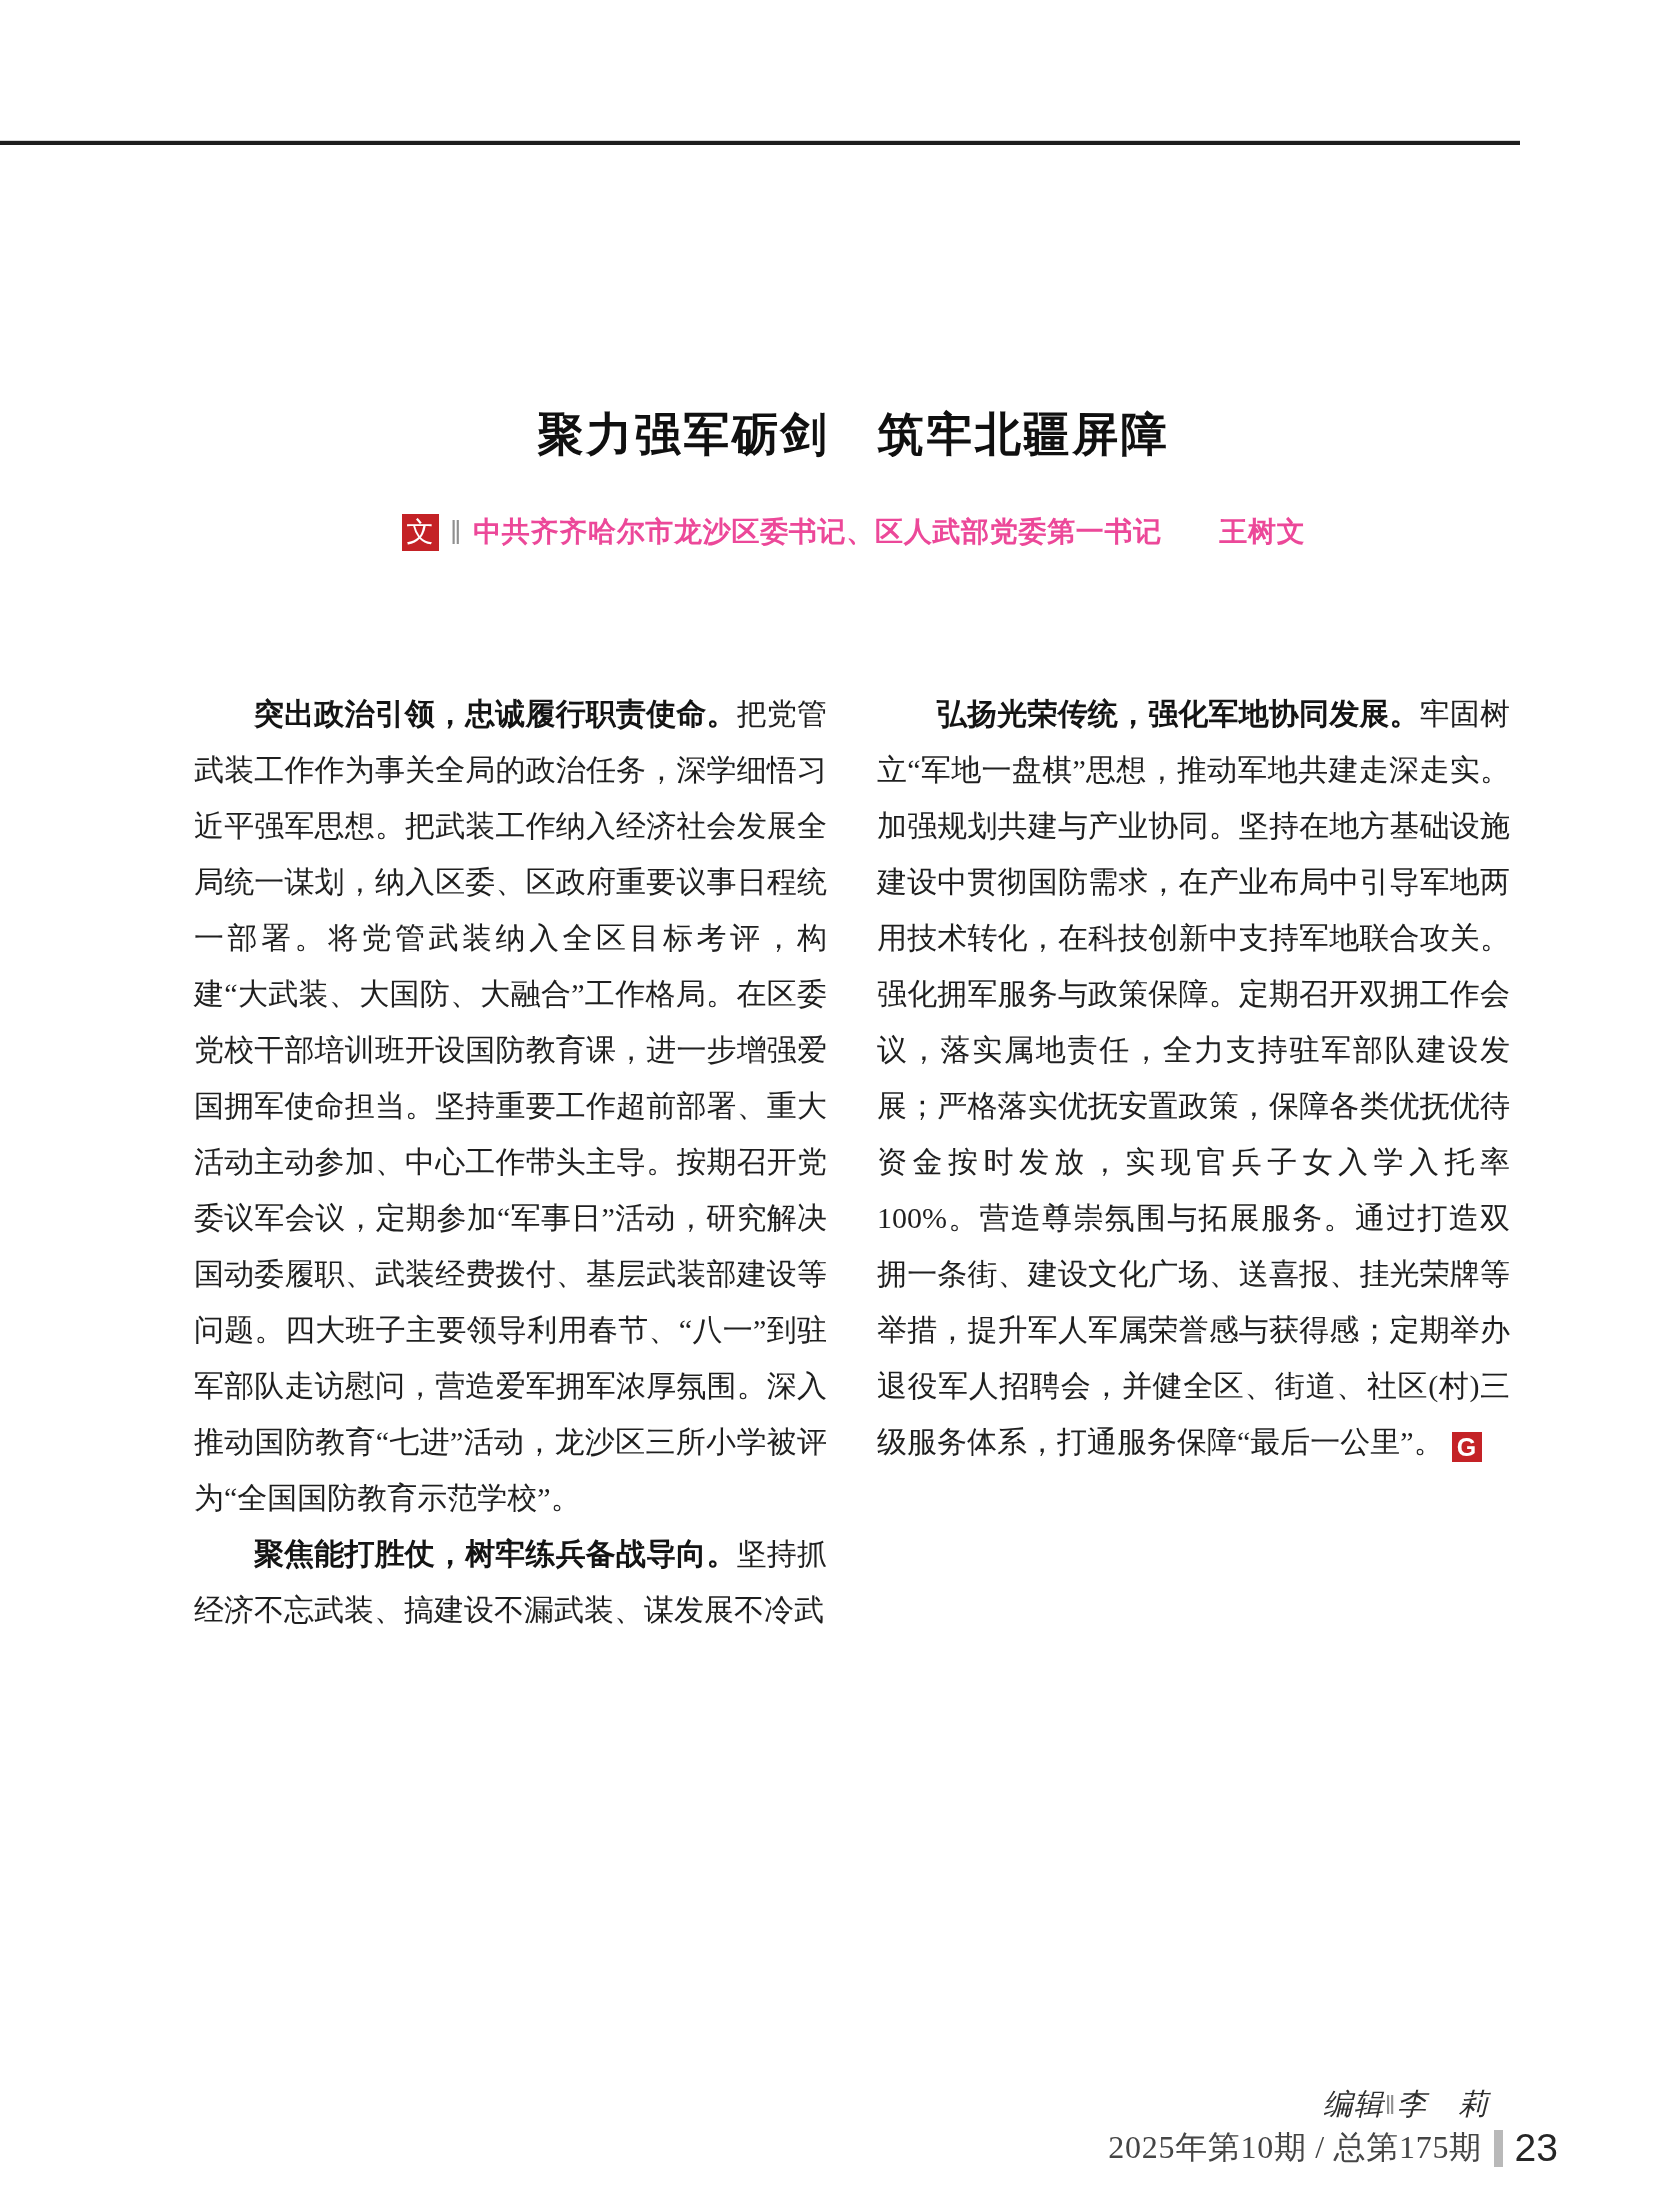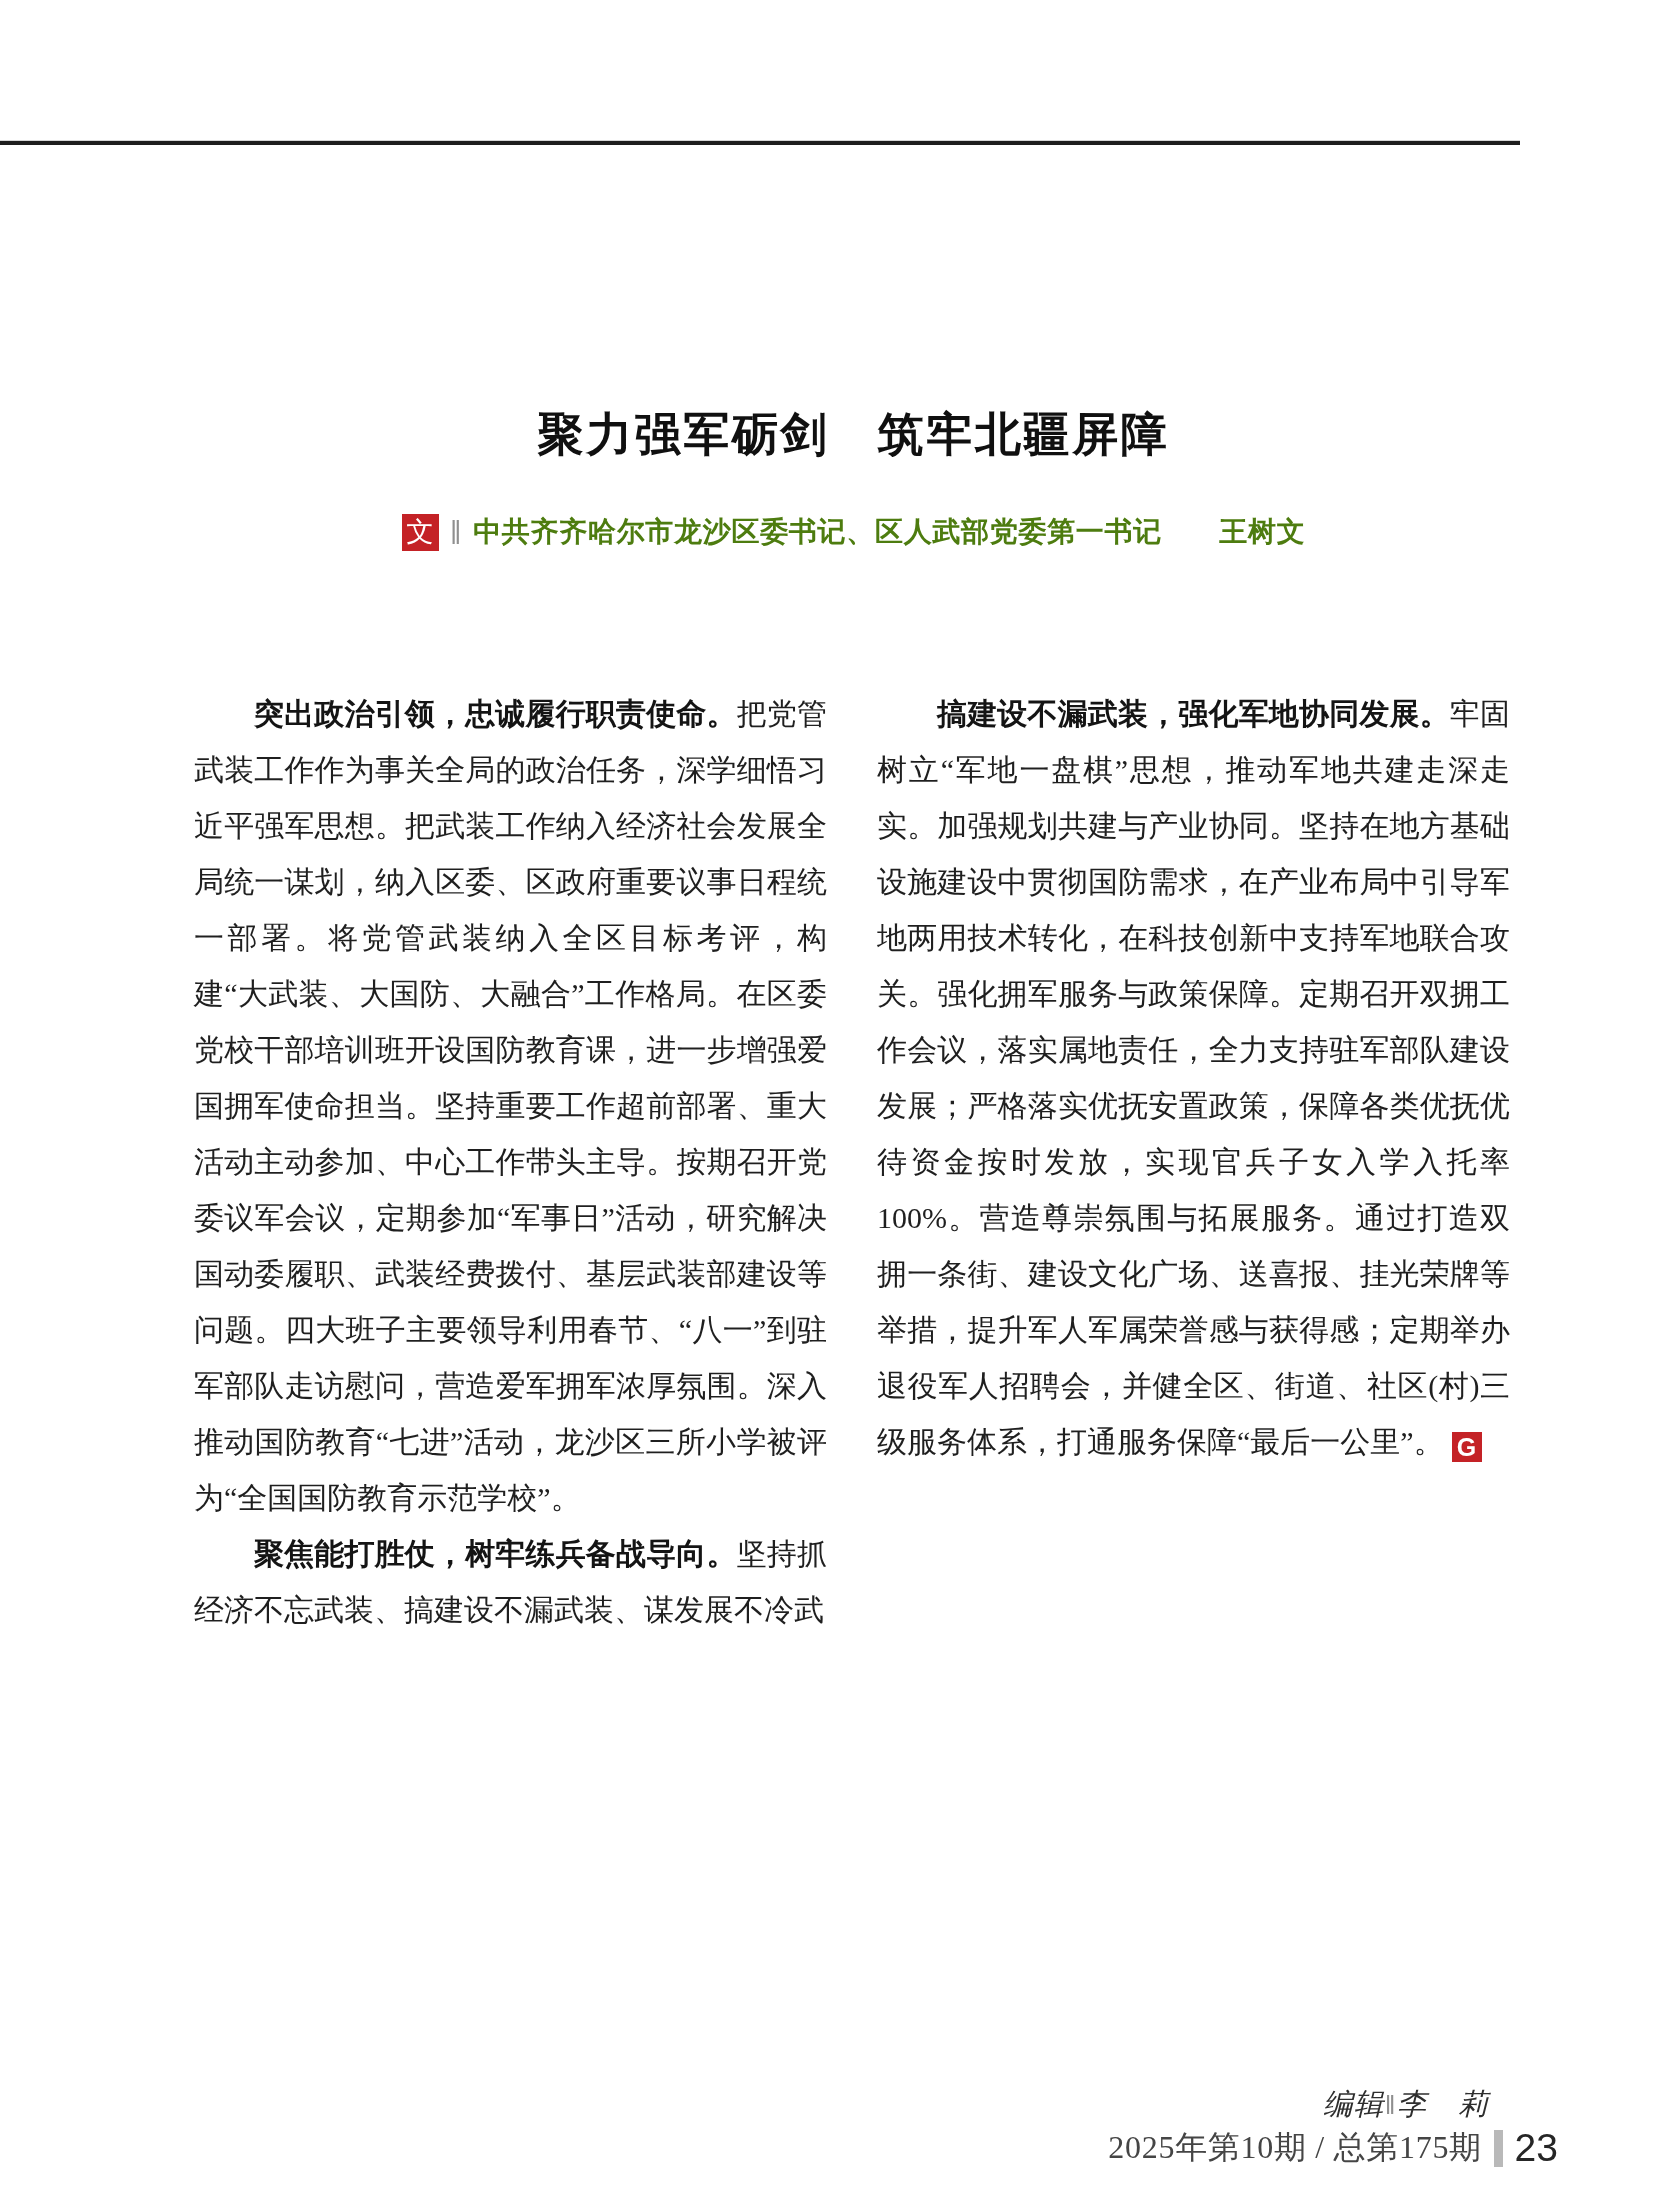--- a/index.html
+++ b/index.html
@@ -35,21 +35,21 @@
     font-size:27.5px;font-family:"Liberation Serif","DejaVu Serif",serif;
     flex:0 0 auto;
   }
   .byline-sep{
     color:#8f8f8f;font-size:33px;line-height:37px;
     font-family:"Liberation Sans","DejaVu Sans",sans-serif;
     transform:scaleX(.8);
   }
   .byline-text{
     font-family:"Liberation Sans","DejaVu Sans",sans-serif;
-    font-weight:700;font-size:28px;color:#4d7c0f;letter-spacing:0.7px;
+    font-weight:700;font-size:28px;color:#ec4899;letter-spacing:0.7px;
     white-space:nowrap;
   }
   
   .column{
     position:absolute;top:686px;width:633px;
     font-size:30px;line-height:56px;color:#1f1f1f;
     text-align:justify;
   }
   #col-left{left:194px;}
   #col-right{left:877px;}
@@ -103,21 +103,21 @@
     <span class="byline-sep">‖</span>
     <span class="byline-text">中共齐齐哈尔市龙沙区委书记、区人武部党委第一书记　　王树文</span>
   </div>
 
   <div id="col-left" class="column">
       <p class="para"><span class="lead">突出政治引领，忠诚履行职责使命。</span>把党管武装工作作为事关全局的政治任务，深学细悟习近平强军思想。把武装工作纳入经济社会发展全局统一谋划，纳入区委、区政府重要议事日程统一部署。将党管武装纳入全区目标考评，构建“大武装、大国防、大融合”工作格局。在区委党校干部培训班开设国防教育课，进一步增强爱国拥军使命担当。坚持重要工作超前部署、重大活动主动参加、中心工作带头主导。按期召开党委议军会议，定期参加“军事日”活动，研究解决国动委履职、武装经费拨付、基层武装部建设等问题。四大班子主要领导利用春节、“八一”到驻军部队走访慰问，营造爱军拥军浓厚氛围。深入推动国防教育“七进”活动，龙沙区三所小学被评为“全国国防教育示范学校”。</p>
       <p class="para"><span class="lead">聚焦能打胜仗，树牢练兵备战导向。</span>坚持抓经济不忘武装、搞建设不漏武装、谋发展不冷武</p>
     </div>
 
   <div id="col-right" class="column">
-      <p class="para"><span class="lead">搞建设不漏武装，强化军地协同发展。</span>牢固树立“军地一盘棋”思想，推动军地共建走深走实。加强规划共建与产业协同。坚持在地方基础设施建设中贯彻国防需求，在产业布局中引导军地两用技术转化，在科技创新中支持军地联合攻关。强化拥军服务与政策保障。定期召开双拥工作会议，落实属地责任，全力支持驻军部队建设发展；严格落实优抚安置政策，保障各类优抚优待资金按时发放，实现官兵子女入学入托率100%。营造尊崇氛围与拓展服务。通过打造双拥一条街、建设文化广场、送喜报、挂光荣牌等举措，提升军人军属荣誉感与获得感；定期举办退役军人招聘会，并健全区、街道、社区(村)三级服务体系，打通服务保障“最后一公里”。<span class="end-mark">G</span></p>
+      <p class="para"><span class="lead">弘扬光荣传统，强化军地协同发展。</span>牢固树立“军地一盘棋”思想，推动军地共建走深走实。加强规划共建与产业协同。坚持在地方基础设施建设中贯彻国防需求，在产业布局中引导军地两用技术转化，在科技创新中支持军地联合攻关。强化拥军服务与政策保障。定期召开双拥工作会议，落实属地责任，全力支持驻军部队建设发展；严格落实优抚安置政策，保障各类优抚优待资金按时发放，实现官兵子女入学入托率100%。营造尊崇氛围与拓展服务。通过打造双拥一条街、建设文化广场、送喜报、挂光荣牌等举措，提升军人军属荣誉感与获得感；定期举办退役军人招聘会，并健全区、街道、社区(村)三级服务体系，打通服务保障“最后一公里”。<span class="end-mark">G</span></p>
     </div>
 
   <div class="footer-editor">
     <span>编辑</span><span class="byline-sep">‖</span><span>李　莉</span>
   </div>
 
   <div class="footer-issue-row">
     <span class="issue-text">2025年第10期 / 总第175期</span>
     <span class="footer-bar"></span>
     <span class="page-num">23</span>

